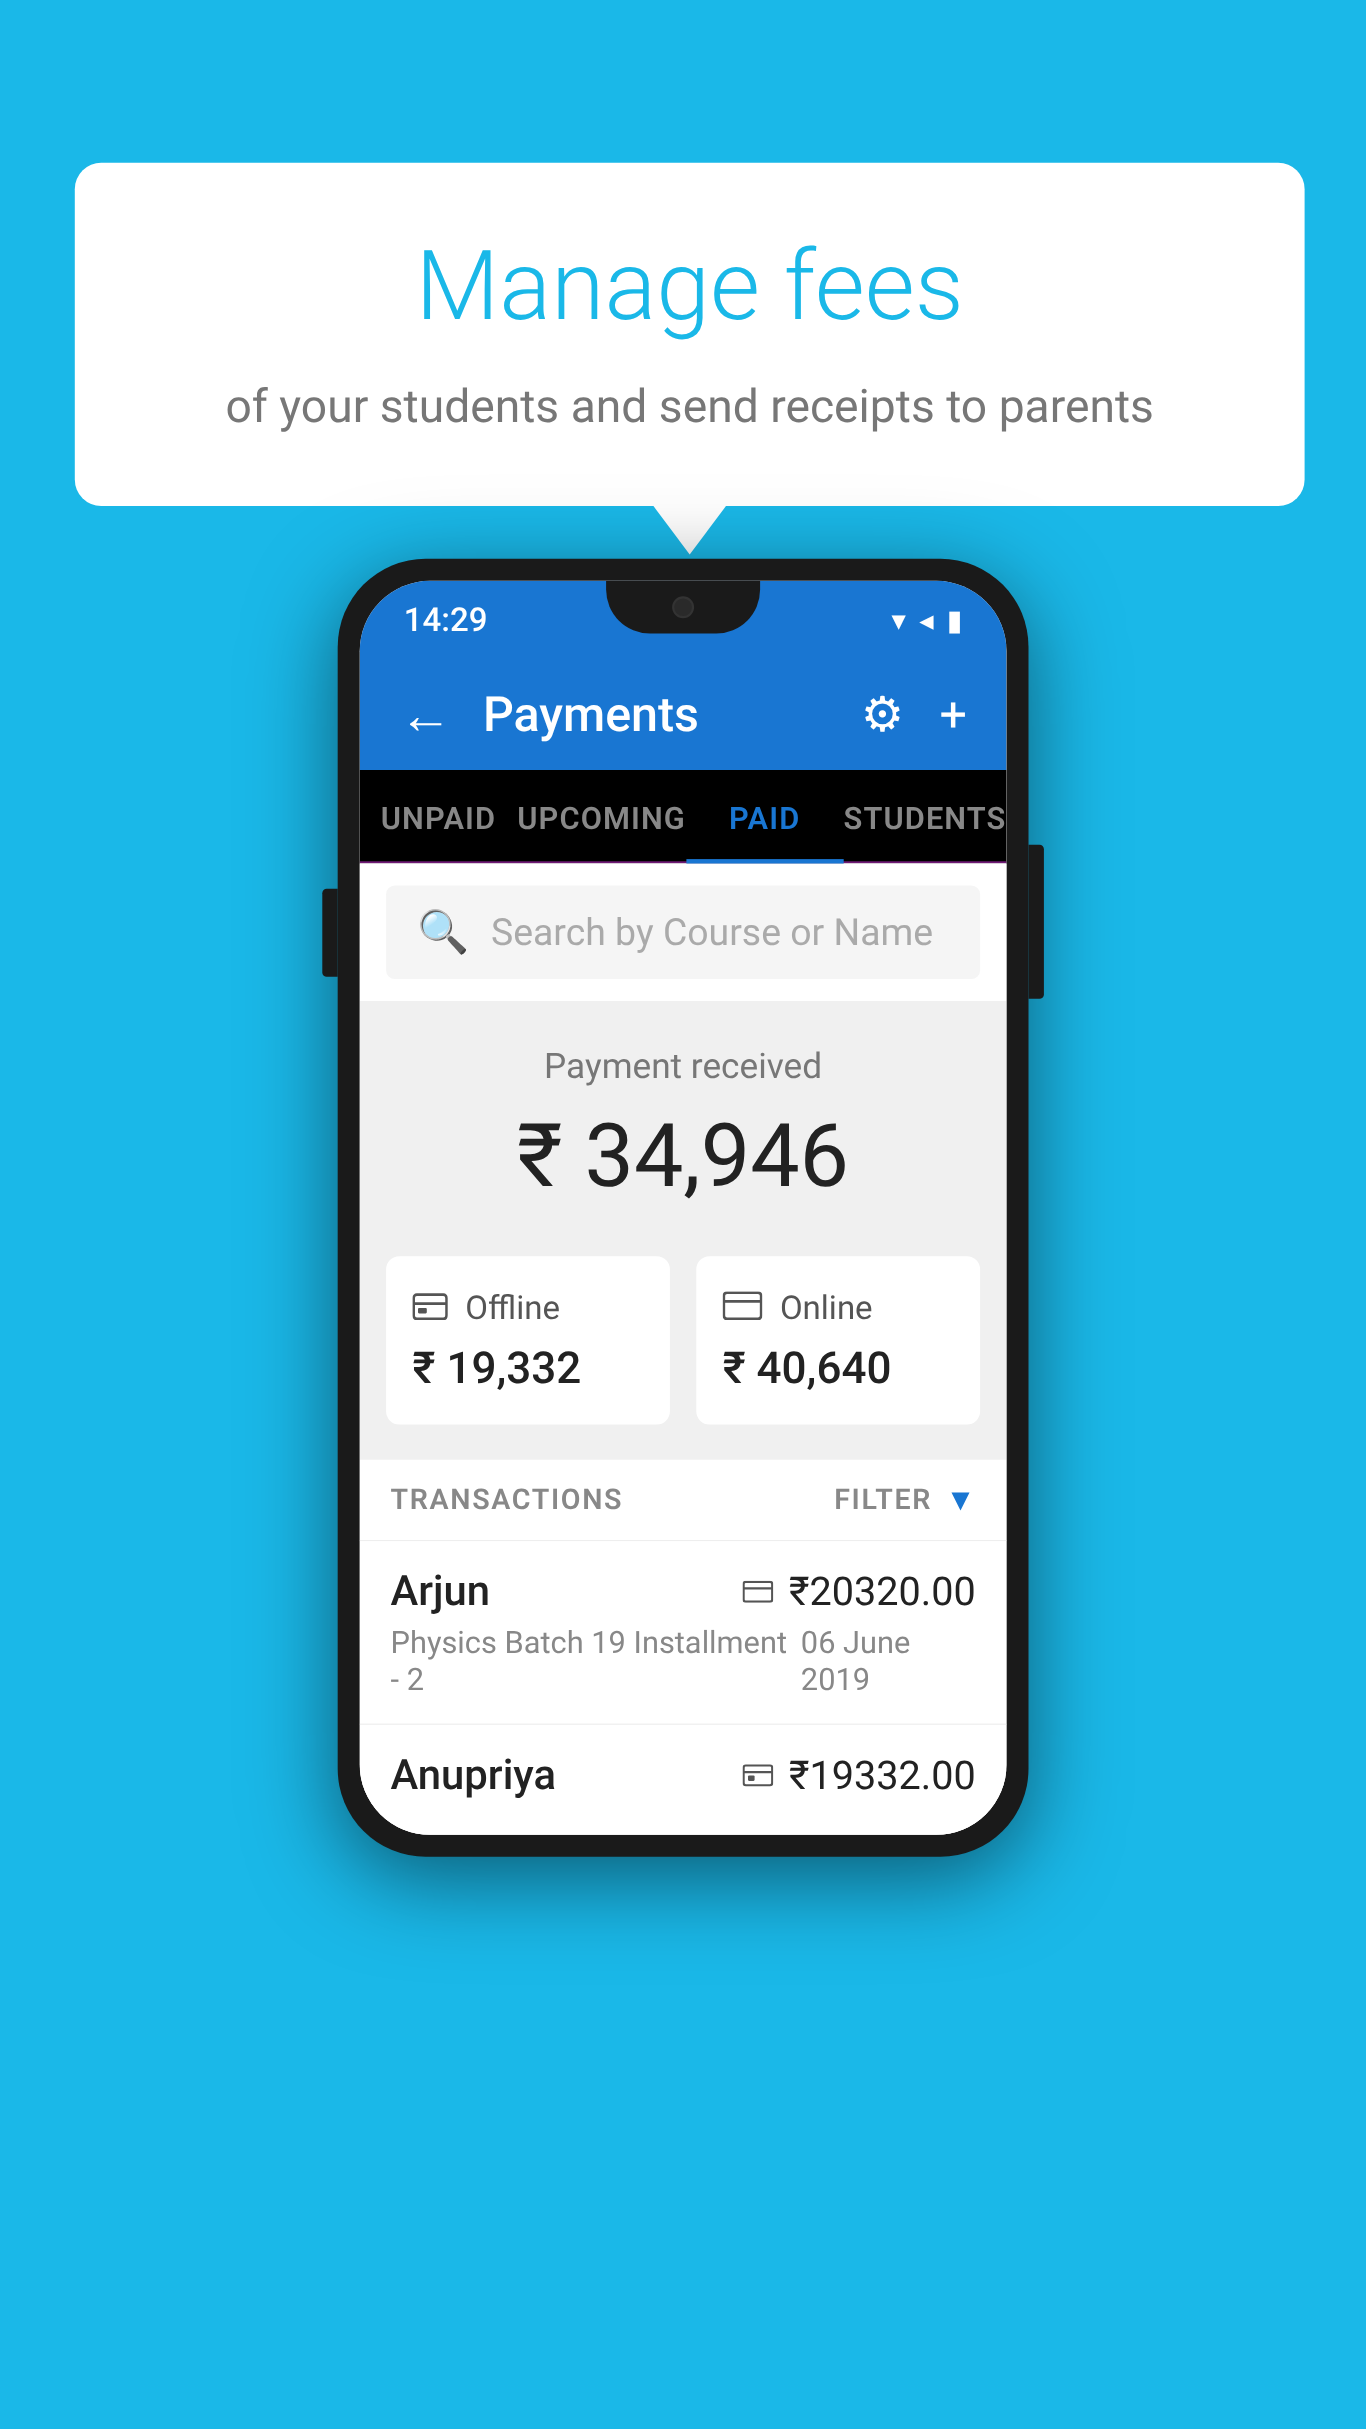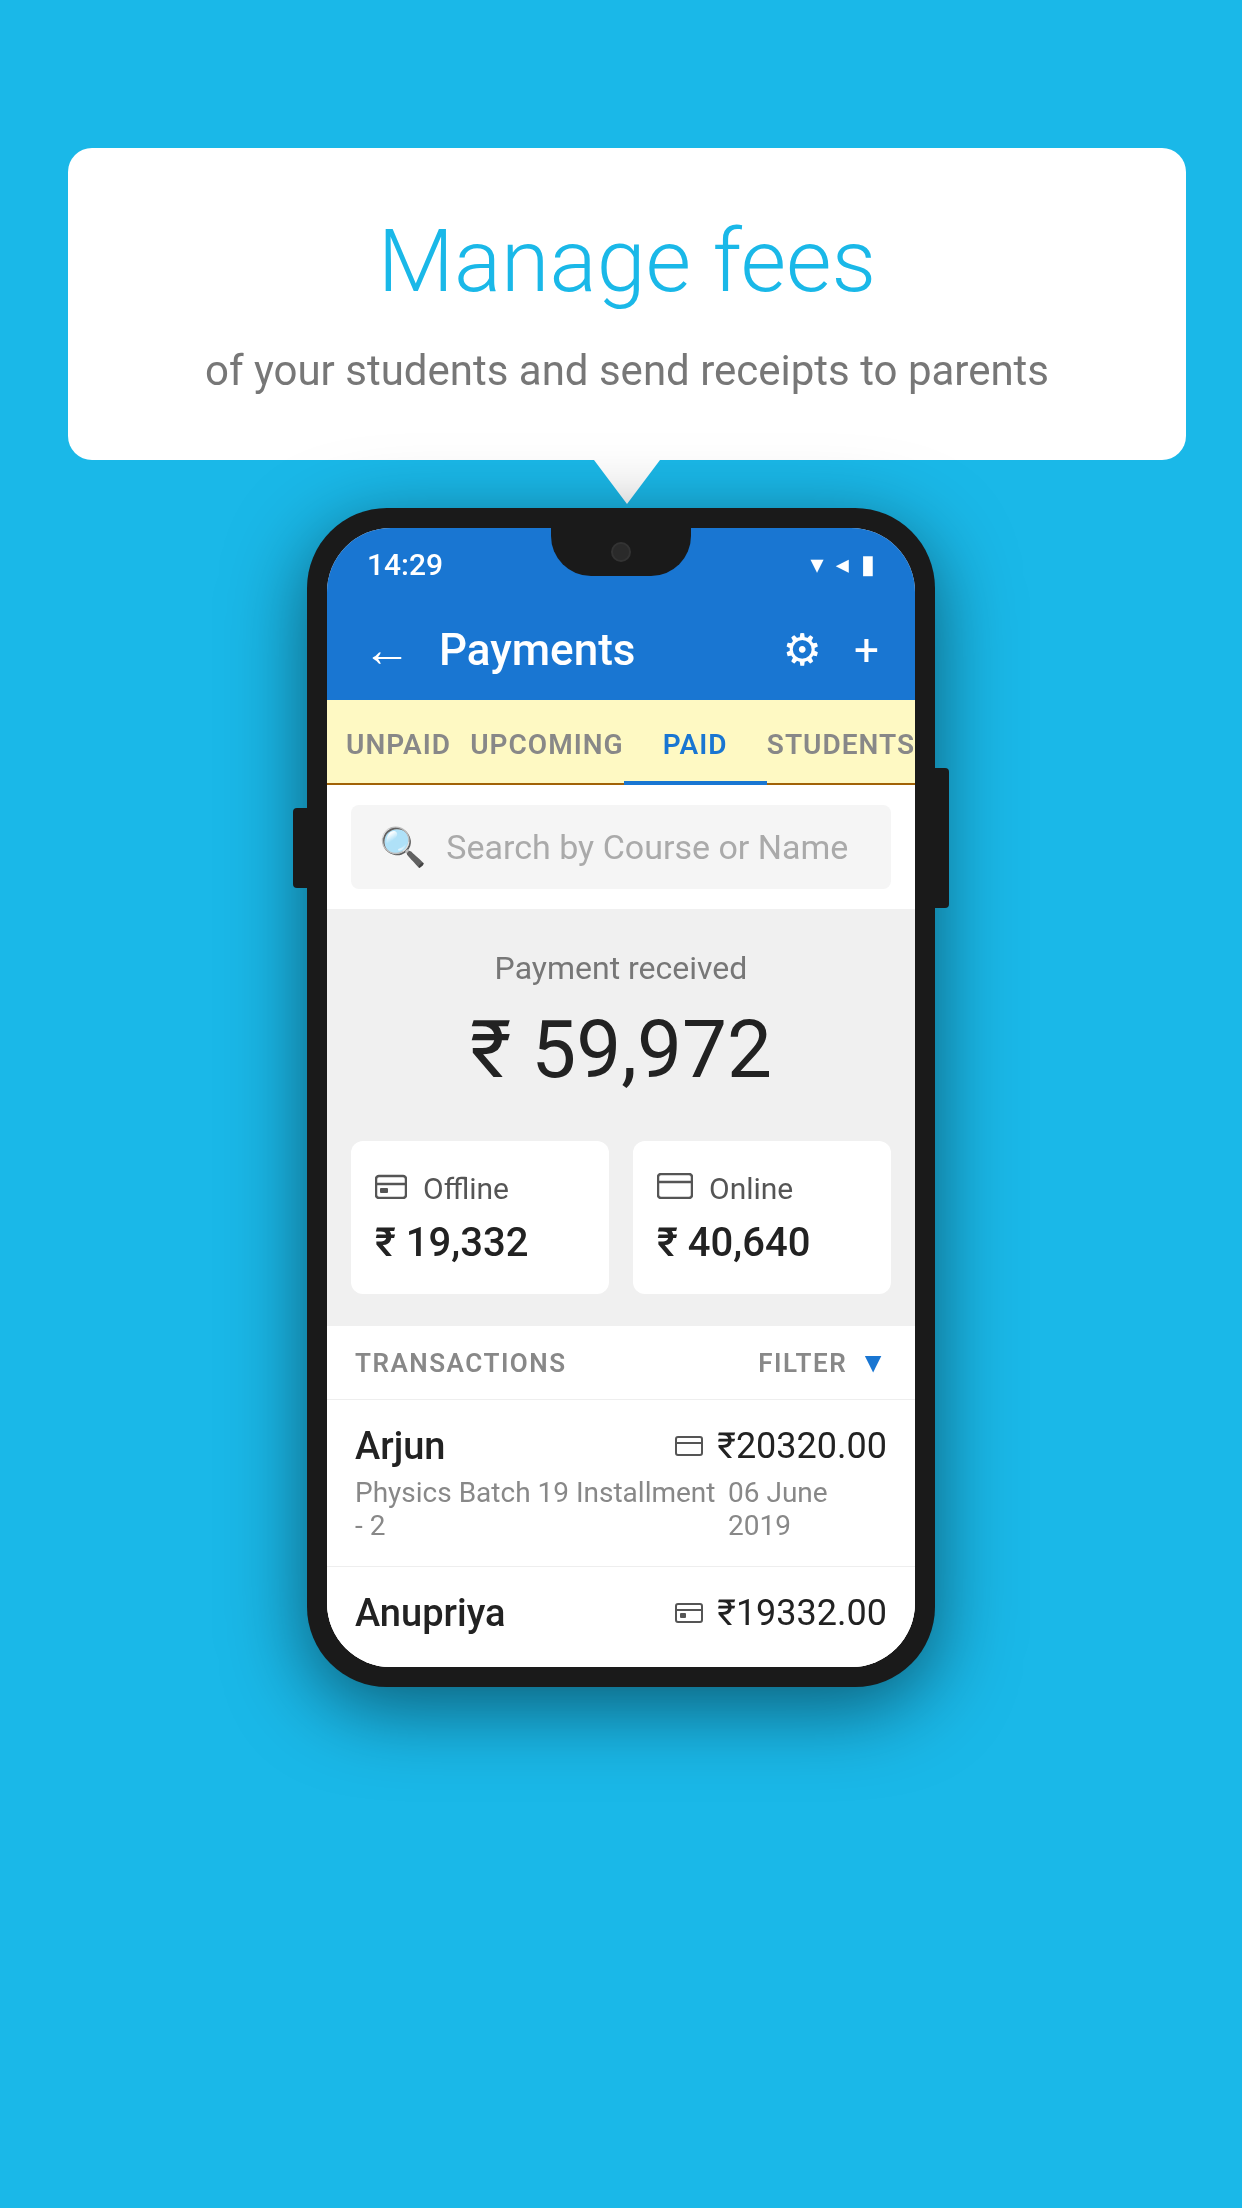--- a/index.html
+++ b/index.html
@@ -189,23 +189,23 @@
       align-items: center;
     }
 
     .header-icon {
       color: white;
       font-size: 44px;
     }
 
     
     .tabs {
-      background: #fef9c3;
-      display: flex;
-      border-bottom: 2px solid #a16207;
+      background: #000000;
+      display: flex;
+      border-bottom: 2px solid #701a75;
     }
 
     .tab {
       flex: 1;
       text-align: center;
       padding: 28px 0 22px;
       font-size: 28px;
       font-weight: 600;
       color: #888;
       letter-spacing: 1px;
@@ -454,21 +454,21 @@
 
         <div class="search-container">
           <div class="search-bar">
             <span class="search-icon-svg">🔍</span>
             <span class="search-text">Search by Course or Name</span>
           </div>
         </div>
 
         <div class="payment-section">
           <div class="payment-label">Payment received</div>
-          <div class="payment-amount">₹ 59,972</div>
+          <div class="payment-amount">₹ 34,946</div>
         </div>
 
         <div class="cards-row">
           <div class="card">
             <div class="card-header">
               <span class="card-icon">
                 <svg width="32" height="28" viewBox="0 0 32 28" fill="none">
                   <rect x="1" y="5" width="30" height="22" rx="3" stroke="#555" stroke-width="2.5" fill="none"></rect>
                   <line x1="1" y1="13" x2="31" y2="13" stroke="#555" stroke-width="2.5"></line>
                   <rect x="5" y="17" width="8" height="5" rx="1" fill="#555"></rect>

